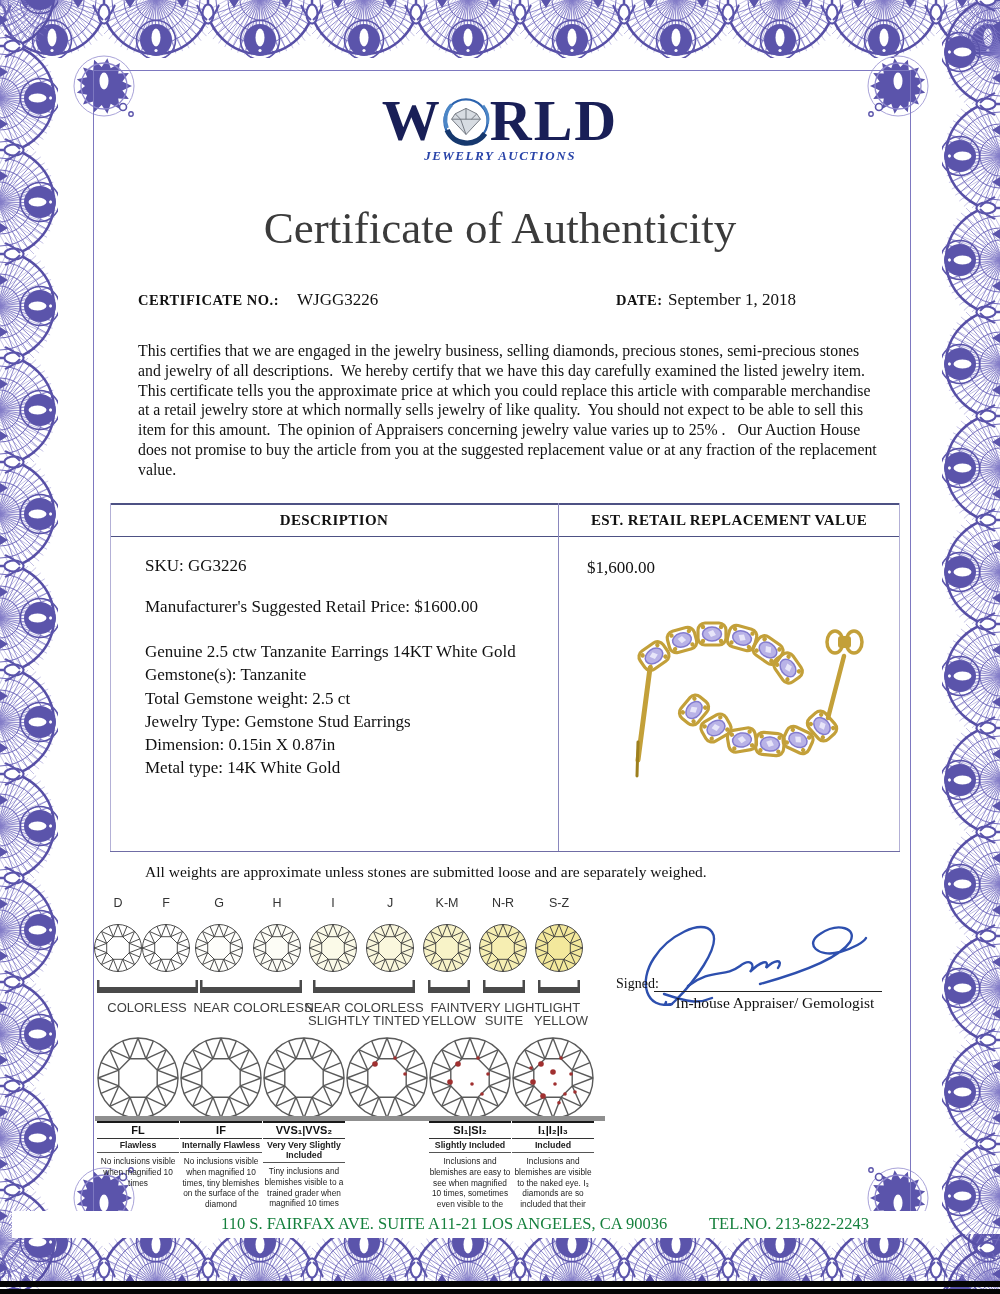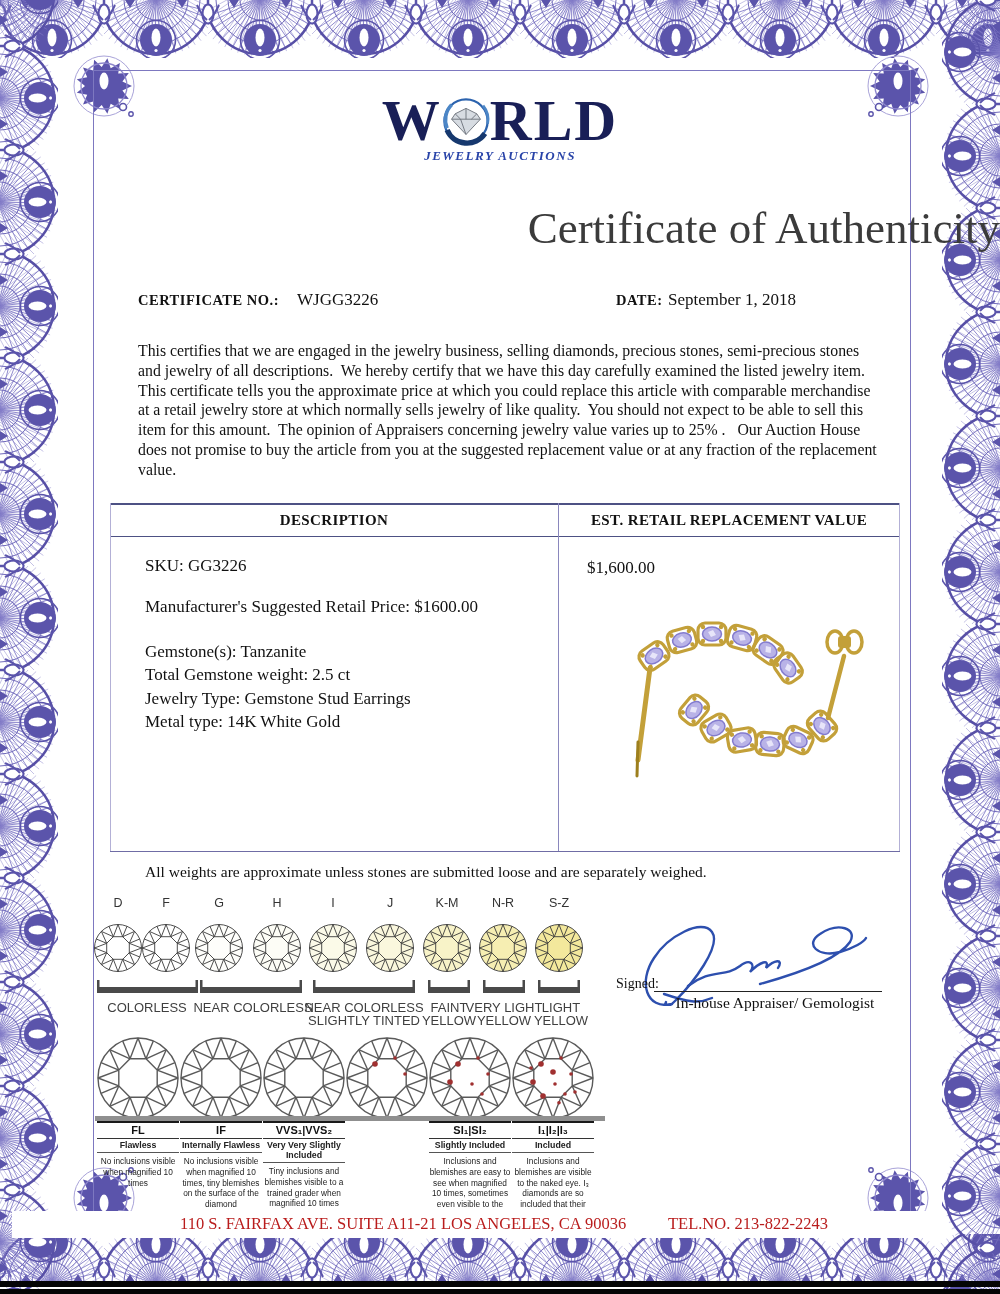--- a/index.html
+++ b/index.html
@@ -11,21 +11,21 @@
   .strip-left{left:0;top:0;transform-origin:0 0;transform:rotate(-90deg) translateX(-1294px);}
   .strip-right{left:0;top:0;transform-origin:0 0;transform:translateX(1000px) rotate(90deg);}
   svg.cflour{position:absolute;width:72px;height:72px;z-index:2;}
   .innerline{position:absolute;left:93px;top:70px;width:816px;height:1143px;
              border:1.4px solid #7d78c0;z-index:2;}
   .z{position:absolute;z-index:3;}
   .logo{left:0;right:0;top:92px;text-align:center;}
   .logo-word{font-size:58px;font-weight:bold;color:#191f57;letter-spacing:2px;line-height:1;}
   .logo-word .globe{width:54px;height:54px;vertical-align:-8px;margin:0 -3px;}
   .logo-sub{font-size:13px;font-weight:bold;color:#2843a8;letter-spacing:1.5px;margin-top:-2px;font-style:italic;}
-  .title{left:0;right:0;top:202px;text-align:right;font-size:45px;color:#3b3b3b;}
+  .title{left:0;right:0;top:202px;text-align:center;font-size:45px;color:#3b3b3b;}
   .meta-label{font-weight:bold;font-size:14.5px;letter-spacing:0.5px;}
   .meta-value{font-size:17px;}
   .intro{left:138px;top:341px;width:744px;font-size:15.8px;line-height:19.8px;white-space:pre-wrap;}
   .hline{position:absolute;z-index:3;border-top:2px solid #4d5184;}
   .vline{position:absolute;z-index:3;border-left:1.5px solid #8a87bd;}
   .sideline{position:absolute;z-index:3;border-left:1px solid #b3b0d6;}
   .th{font-weight:bold;font-size:15px;letter-spacing:0.4px;text-align:center;}
   .cell{font-size:17px;}
   .details div{margin-bottom:5.5px;line-height:17.8px;}
   .note{left:145px;top:863px;font-size:15.5px;}
@@ -37,21 +37,21 @@
   .clc{position:absolute;z-index:3;top:1121px;width:82px;text-align:center;
        font-family:"Liberation Sans",sans-serif;}
   .clc .g{font-size:11px;font-weight:bold;color:#111;border-top:2px solid #1a1a1a;
           border-bottom:1.5px solid #333;padding:1px 0 2px;}
   .clc .n{font-size:8.8px;font-weight:bold;color:#222;border-bottom:1.2px solid #555;padding:1px 0 2px;}
   .clc .d{font-size:8.3px;color:#222;padding-top:3px;line-height:1.3;}
   .signedlbl{left:616px;top:976px;font-size:14px;}
   .sigline{left:654px;top:991px;width:228px;border-top:1.5px solid #222;}
   .sigrole{left:660px;top:994px;width:230px;text-align:center;font-size:15.5px;}
   .band{position:absolute;left:12px;top:1211px;width:924px;height:27px;background:#fff;z-index:4;}
-  .band span{position:absolute;top:3px;font-size:16.5px;color:#b91c1c;}
+  .band span{position:absolute;top:3px;font-size:16.5px;color:#15803d;margin-left:41px;}
   .bbar{position:absolute;left:0;width:1000px;background:#050505;z-index:5;}
 </style>
 </head>
 <body>
 
 <div class="page">
 
   <svg width="0" height="0" style="position:absolute">
       <defs id="shared-defs">
         <pattern id="guill" width="104" height="58" patternUnits="userSpaceOnUse">
@@ -198,23 +198,25 @@
   <div class="vline" style="left:558px;top:503px;height:348px"></div>
   <div class="sideline" style="left:110px;top:503px;height:348px"></div>
   <div class="sideline" style="left:899px;top:503px;height:348px"></div>
 
   <div class="z th" style="left:558px;top:512px;width:342px">EST. RETAIL REPLACEMENT VALUE</div>
   <div class="z th" style="left:110px;top:512px;width:448px">DESCRIPTION</div>
 
   <div class="z cell" style="left:145px;top:556px">SKU: GG3226</div>
   <div class="z cell" style="left:145px;top:597px">Manufacturer's Suggested Retail Price: $1600.00</div>
   <div class="z cell details" style="left:145px;top:643px;width:400px">
+    <div>Genuine 2.5 ctw Tanzanite Earrings 14KT White Gold</div>
     <div>Gemstone(s): Tanzanite</div>
     <div>Total Gemstone weight: 2.5 ct</div>
     <div>Jewelry Type: Gemstone Stud Earrings</div>
+    <div>Dimension: 0.15in X 0.87in</div>
     <div>Metal type: 14K White Gold</div>
   </div>
 
   <div class="z cell" style="left:587px;top:558px">$1,600.00</div>
   <svg class="z" id="earrings" style="left:598px;top:592px" width="290" height="212" viewBox="0 0 290 212">
       <g transform="translate(56 64) rotate(-35)">
         <rect x="-14" y="-11" width="28" height="22" rx="7" fill="none" stroke="#c3a039" stroke-width="3.2"></rect>
         <ellipse cx="0" cy="0" rx="9.5" ry="7" fill="#b9b3e7" stroke="#837bce" stroke-width="1.5"></ellipse>
         <path d="M -4 -2 L 1 -4 L 4 1 L -1 3 Z" fill="#eceafb" opacity="0.9"></path>
         <circle cx="-9" cy="-7" r="2.2" fill="#c3a039"></circle>
@@ -615,21 +617,21 @@
       <rect x="448" y="0" width="2.5" height="13" fill="#4a4a4a"></rect>
       <rect x="487.5" y="0" width="2.5" height="13" fill="#4a4a4a"></rect>
     </svg>
   <div class="cgl" style="left:147px">COLORLESS</div>
   <div class="cgl" style="left:253px">NEAR COLORLESS</div>
   <div class="cgl" style="left:364px">NEAR COLORLESS
 SLIGHTLY TINTED</div>
   <div class="cgl" style="left:449px">FAINT
 YELLOW</div>
   <div class="cgl" style="left:504px">VERY LIGHT
-YELLOW</div>
+SUITE</div>
   <div class="cgl" style="left:561px">LIGHT
 YELLOW</div>
 
   <svg class="z" style="left:628px;top:906px" width="262" height="100" viewBox="0 0 262 100">
     <g fill="none" stroke="#2d4fae" stroke-width="2.4" stroke-linecap="round">
       <path d="M44 98 C18 104 10 76 26 52 C40 30 74 12 84 26 C94 40 64 78 48 94 C40 102 34 106 38 96"></path>
       <path d="M60 80 C84 62 96 72 112 60 C122 52 128 58 122 66 C132 56 142 52 138 62 C146 54 156 52 150 62"></path>
       <path d="M132 78 C168 68 210 54 222 36 C230 22 210 16 192 28 C176 38 190 52 212 46 C226 42 236 36 238 32"></path>
       <path d="M36 88 C60 96 70 98 84 92"></path>
     </g>

